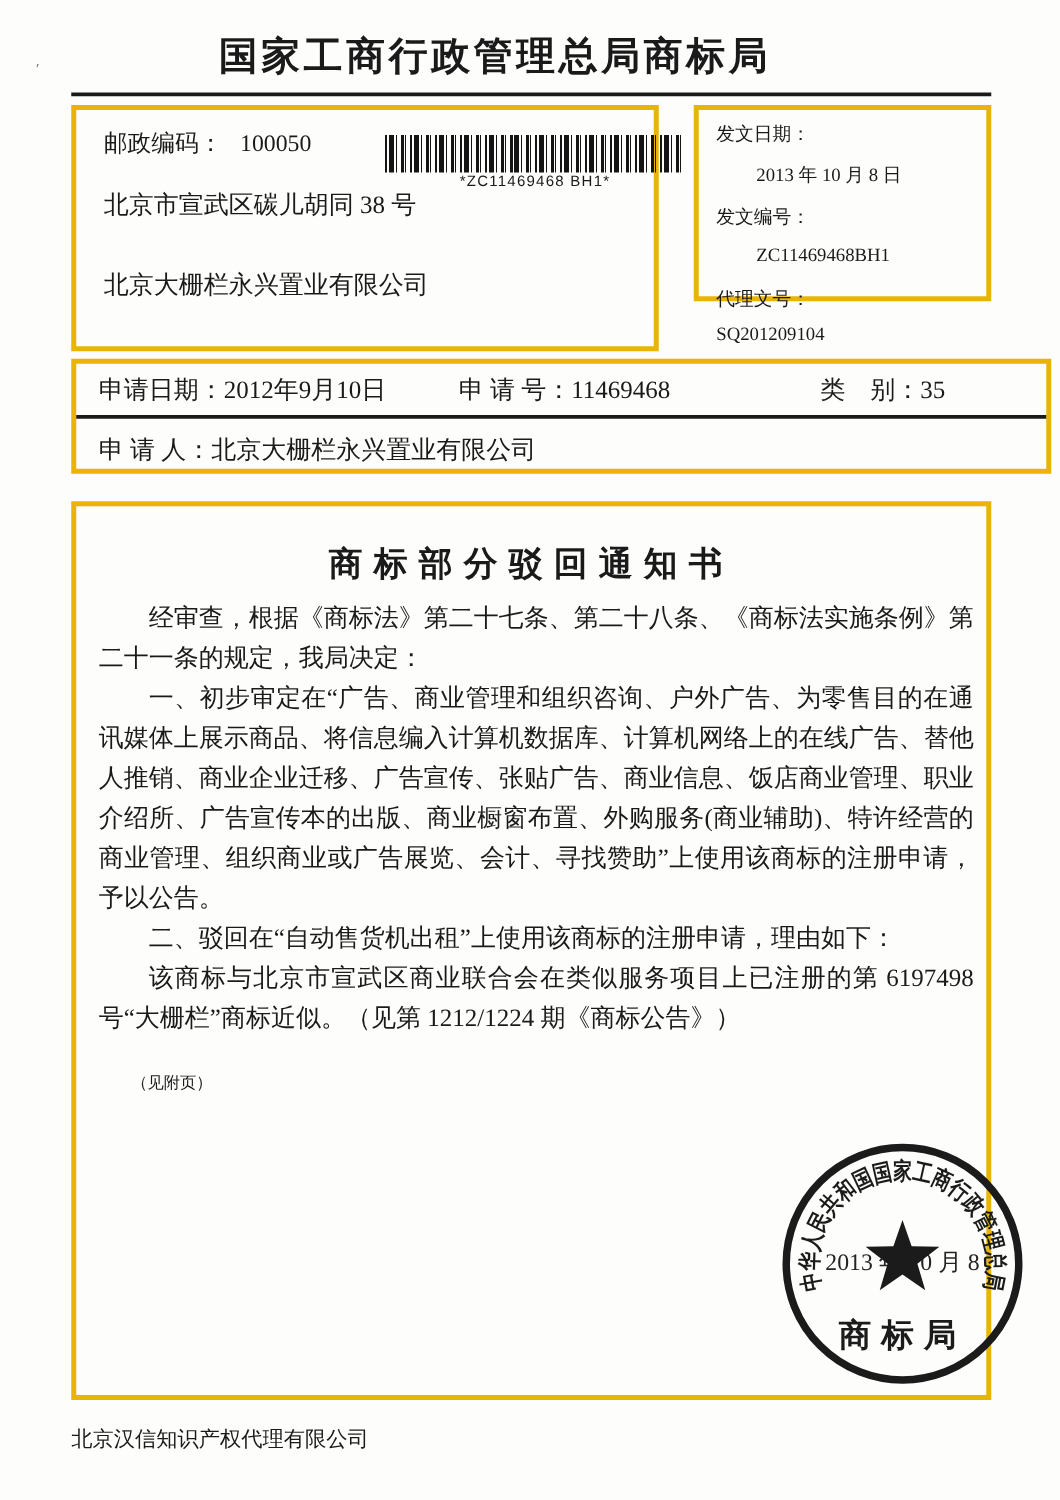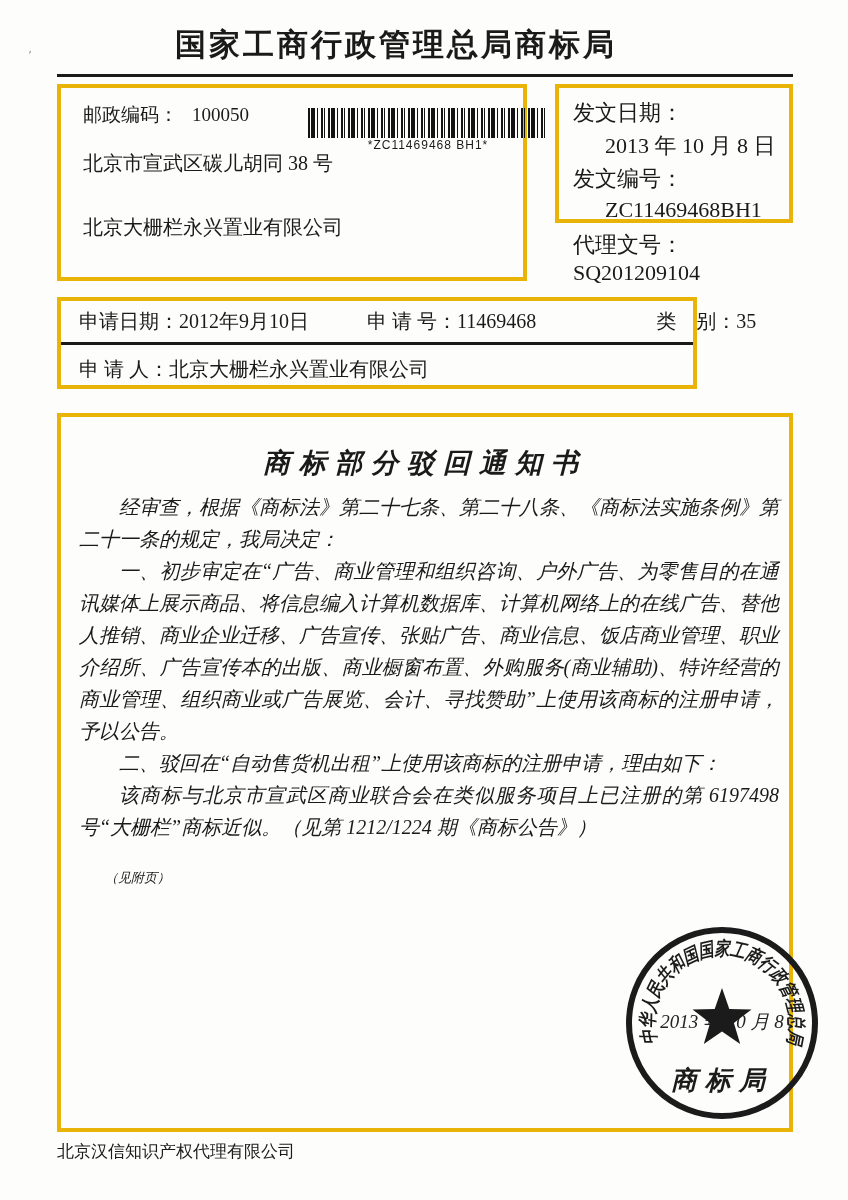--- a/index.html
+++ b/index.html
@@ -32,33 +32,33 @@
       #141414 0 2px, transparent 2px 3px,
       #141414 3px 7px, transparent 7px 9px,
       #141414 9px 10px, transparent 10px 13px,
       #141414 13px 15px, transparent 15px 16px,
       #141414 16px 17px, transparent 17px 20px);
   }
   .barcode-caption{font-size:12px;text-align:center;letter-spacing:1px;font-family:"Liberation Sans","DejaVu Sans",sans-serif;}
   .address-line{position:absolute;left:22px;top:62px;font-size:20px;}
   .recipient-line{position:absolute;left:22px;top:126px;font-size:20px;}
   
-  .dispatch-box{left:555px;top:84px;width:238px;height:139px;font-size:22px;}
+  .dispatch-box{left:555px;top:84px;width:238px;height:157px;font-size:15px;}
   .dispatch-box .line{position:absolute;left:14px;white-space:nowrap;}
   .dispatch-box .ind{left:46px;}
   
-  .app-box{left:57px;top:297px;width:640px;height:92px;}
+  .app-box{left:57px;top:287px;width:784px;height:92px;}
   .app-row{position:absolute;left:0;width:100%;box-sizing:border-box;padding:0 18px;font-size:20px;display:flex;align-items:center;}
   .app-row-1{top:0;height:44px;border-bottom:3px solid #1a1a1a;}
   .app-row-2{top:47px;height:42px;}
   .app-group{white-space:nowrap;}
   .g2{margin-left:58px;}
   .g3{margin-left:120px;}
   
-  .notice-box{left:57px;top:413px;width:736px;height:719px;font-style:italic;}
+  .notice-box{left:57px;top:401px;width:736px;height:719px;}
   .notice-title{
     position:absolute;left:0;top:28px;width:100%;margin:0;
     text-align:center;font-size:27px;font-weight:bold;letter-spacing:9px;
   }
   .notice-body{
     position:absolute;left:18px;top:74px;width:700px;
     font-size:20px;line-height:32px;text-align:justify;
   }
   .notice-body p{margin:0;text-indent:2em;}
   .attachment-note{position:absolute;left:18px;top:452px;font-size:13px;text-indent:2em;}

